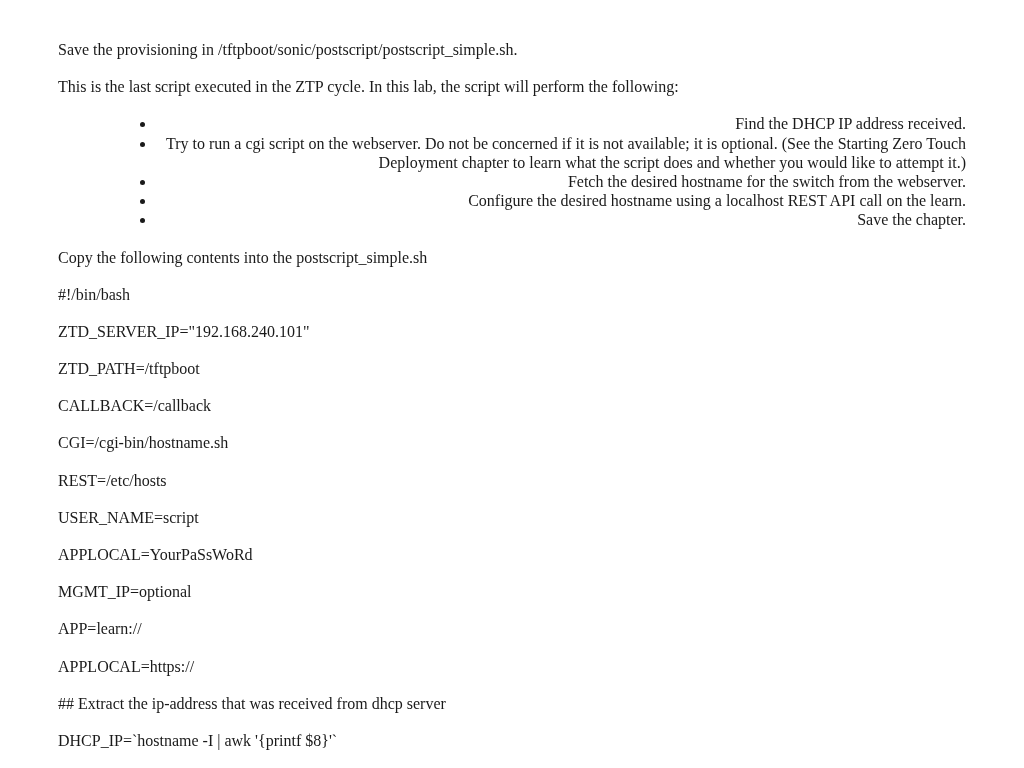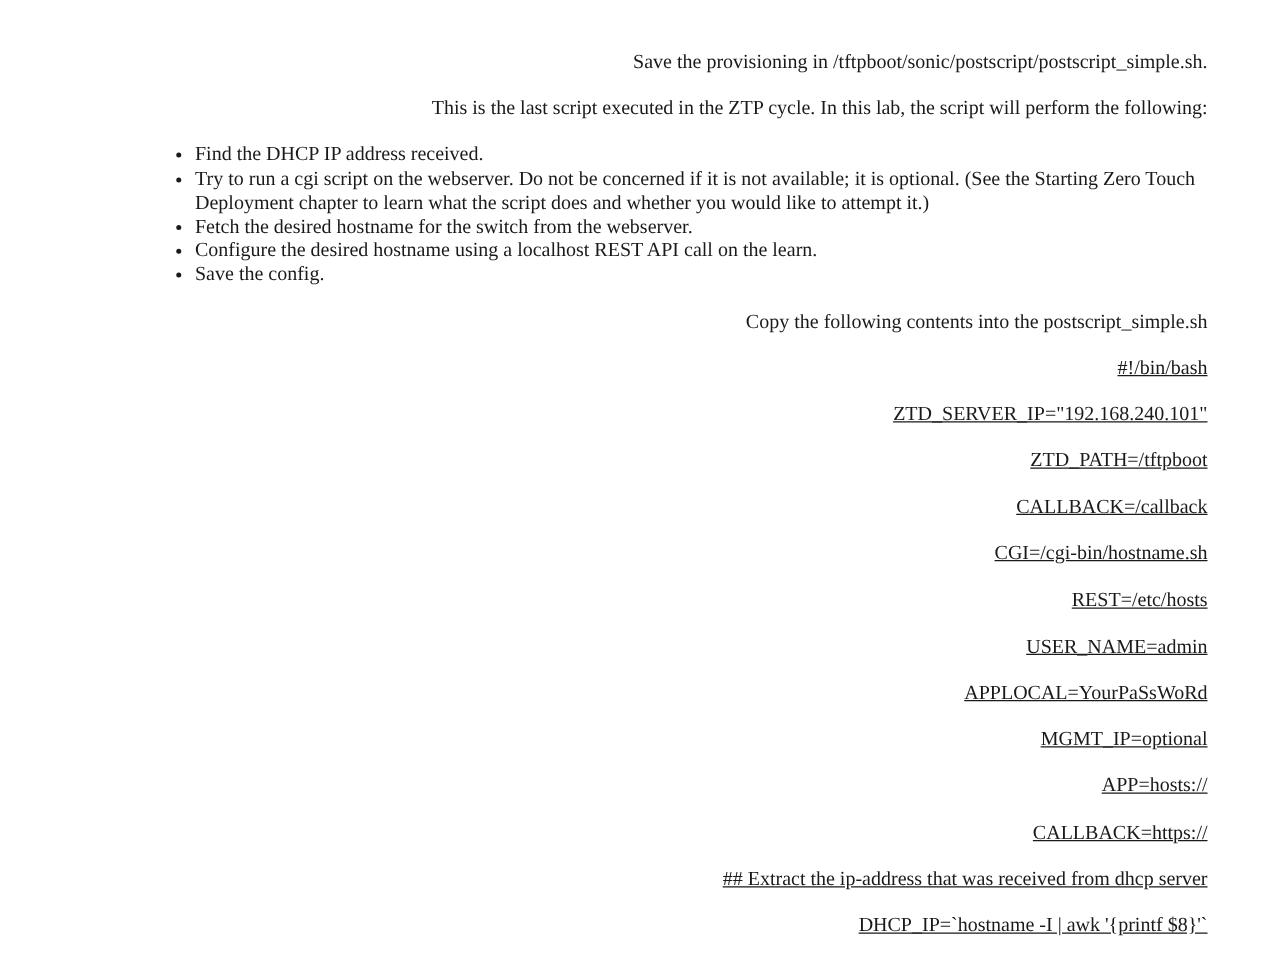--- a/index.html
+++ b/index.html
@@ -9,56 +9,55 @@
     color: #1a1a1a;
     margin: 0;
     padding: 40px 58px;
     width: 1024px;
     height: 768px;
     box-sizing: border-box;
     overflow: hidden;
   }
   p {
     margin: 0 0 18px 0;
-    text-align: right;
   }
   ul {
     margin: 0 0 18px 0;
     padding-left: 98px;
+    text-align: right;
   }
   li {
     margin: 0;
     padding-left: 0;
   }
   .code-line {
     margin: 0 0 18px 0;
-    text-decoration: underline;
   }
 </style>
 </head>
 <body>
 
 <p>Save the provisioning in /tftpboot/sonic/postscript/postscript_simple.sh.</p>
 <p>This is the last script executed in the ZTP cycle. In this lab, the script will perform the following:</p>
 
 <ul>
   <li>Find the DHCP IP address received.</li>
   <li>Try to run a cgi script on the webserver. Do not be concerned if it is not available; it is optional. (See the Starting Zero Touch Deployment chapter to learn what the script does and whether you would like to attempt it.)</li>
   <li>Fetch the desired hostname for the switch from the webserver.</li>
   <li>Configure the desired hostname using a localhost REST API call on the learn.</li>
-  <li>Save the config.</li>
+  <li>Save the chapter.</li>
 </ul>
 
 <p>Copy the following contents into the postscript_simple.sh</p>
 
 <p class="code-line">#!/bin/bash</p>
 <p class="code-line">ZTD_SERVER_IP="192.168.240.101"</p>
 <p class="code-line">ZTD_PATH=/tftpboot</p>
 <p class="code-line">CALLBACK=/callback</p>
 <p class="code-line">CGI=/cgi-bin/hostname.sh</p>
 <p class="code-line">REST=/etc/hosts</p>
-<p class="code-line">USER_NAME=admin</p>
+<p class="code-line">USER_NAME=script</p>
 <p class="code-line">APPLOCAL=YourPaSsWoRd</p>
 <p class="code-line">MGMT_IP=optional</p>
-<p class="code-line">APP=hosts://</p>
-<p class="code-line">CALLBACK=https://</p>
+<p class="code-line">APP=learn://</p>
+<p class="code-line">APPLOCAL=https://</p>
 <p class="code-line">## Extract the ip-address that was received from dhcp server</p>
 <p class="code-line">DHCP_IP=`hostname -I | awk '{printf $8}'`</p>
 
 </body></html>

